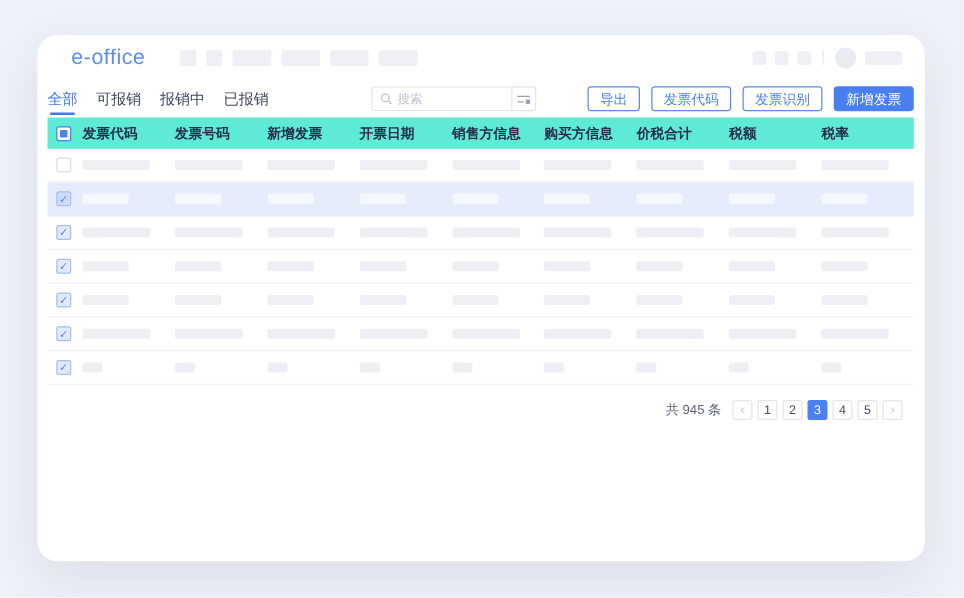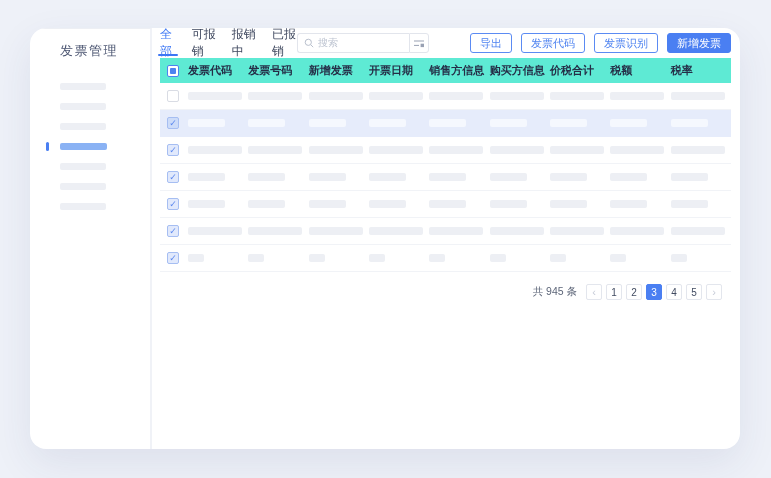--- a/index.html
+++ b/index.html
@@ -73,35 +73,42 @@
   .pg-total{font-size:10.5px;color:#5c6578;margin-right:5px;}
   .pg-btn{min-width:16px;height:16px;box-sizing:border-box;border:1px solid #e3e6ed;border-radius:2px;background:#fff;font-size:10px;color:#414b61;display:flex;align-items:center;justify-content:center;cursor:pointer;padding:0 2px;}
   .pg-btn.active{background:#4a7ff2;border-color:#4a7ff2;color:#fff;}
   .pg-btn.nav{color:#c7ccd8;font-size:11px;}
 </style>
 </head>
 <body>
 
 <div class="card">
 
+  <div class="header">
+    <div class="logo">e-office</div>
+    <div class="hnav">
+      <span class="ph sq"></span>
+      <span class="ph sq"></span>
+      <span class="ph bar"></span>
+      <span class="ph bar"></span>
+      <span class="ph bar"></span>
+      <span class="ph bar"></span>
+    </div>
+    <div class="hright">
+      <span class="ph sq-s"></span>
+      <span class="ph sq-s"></span>
+      <span class="ph sq-s"></span>
+      <span class="hdivider"></span>
+      <span class="avatar"></span>
+      <span class="ph bar-s"></span>
+    </div>
+  </div>
 
   <div class="bodyrow">
 
-    <aside class="sidebar">
-      <div class="sb-title">发票管理</div>
-      <div class="sb-list" id="sb-list">
-          <div class="sb-item"></div>
-          <div class="sb-item"></div>
-          <div class="sb-item"></div>
-          <div class="sb-item active"></div>
-          <div class="sb-item"></div>
-          <div class="sb-item"></div>
-          <div class="sb-item"></div>
-        </div>
-    </aside>
 
     <main class="content">
 
       <div class="toolbar">
         <div class="tabs" id="tabs">
             <div class="tab active">全部</div>
             <div class="tab">可报销</div>
             <div class="tab">报销中</div>
             <div class="tab">已报销</div>
           </div>

